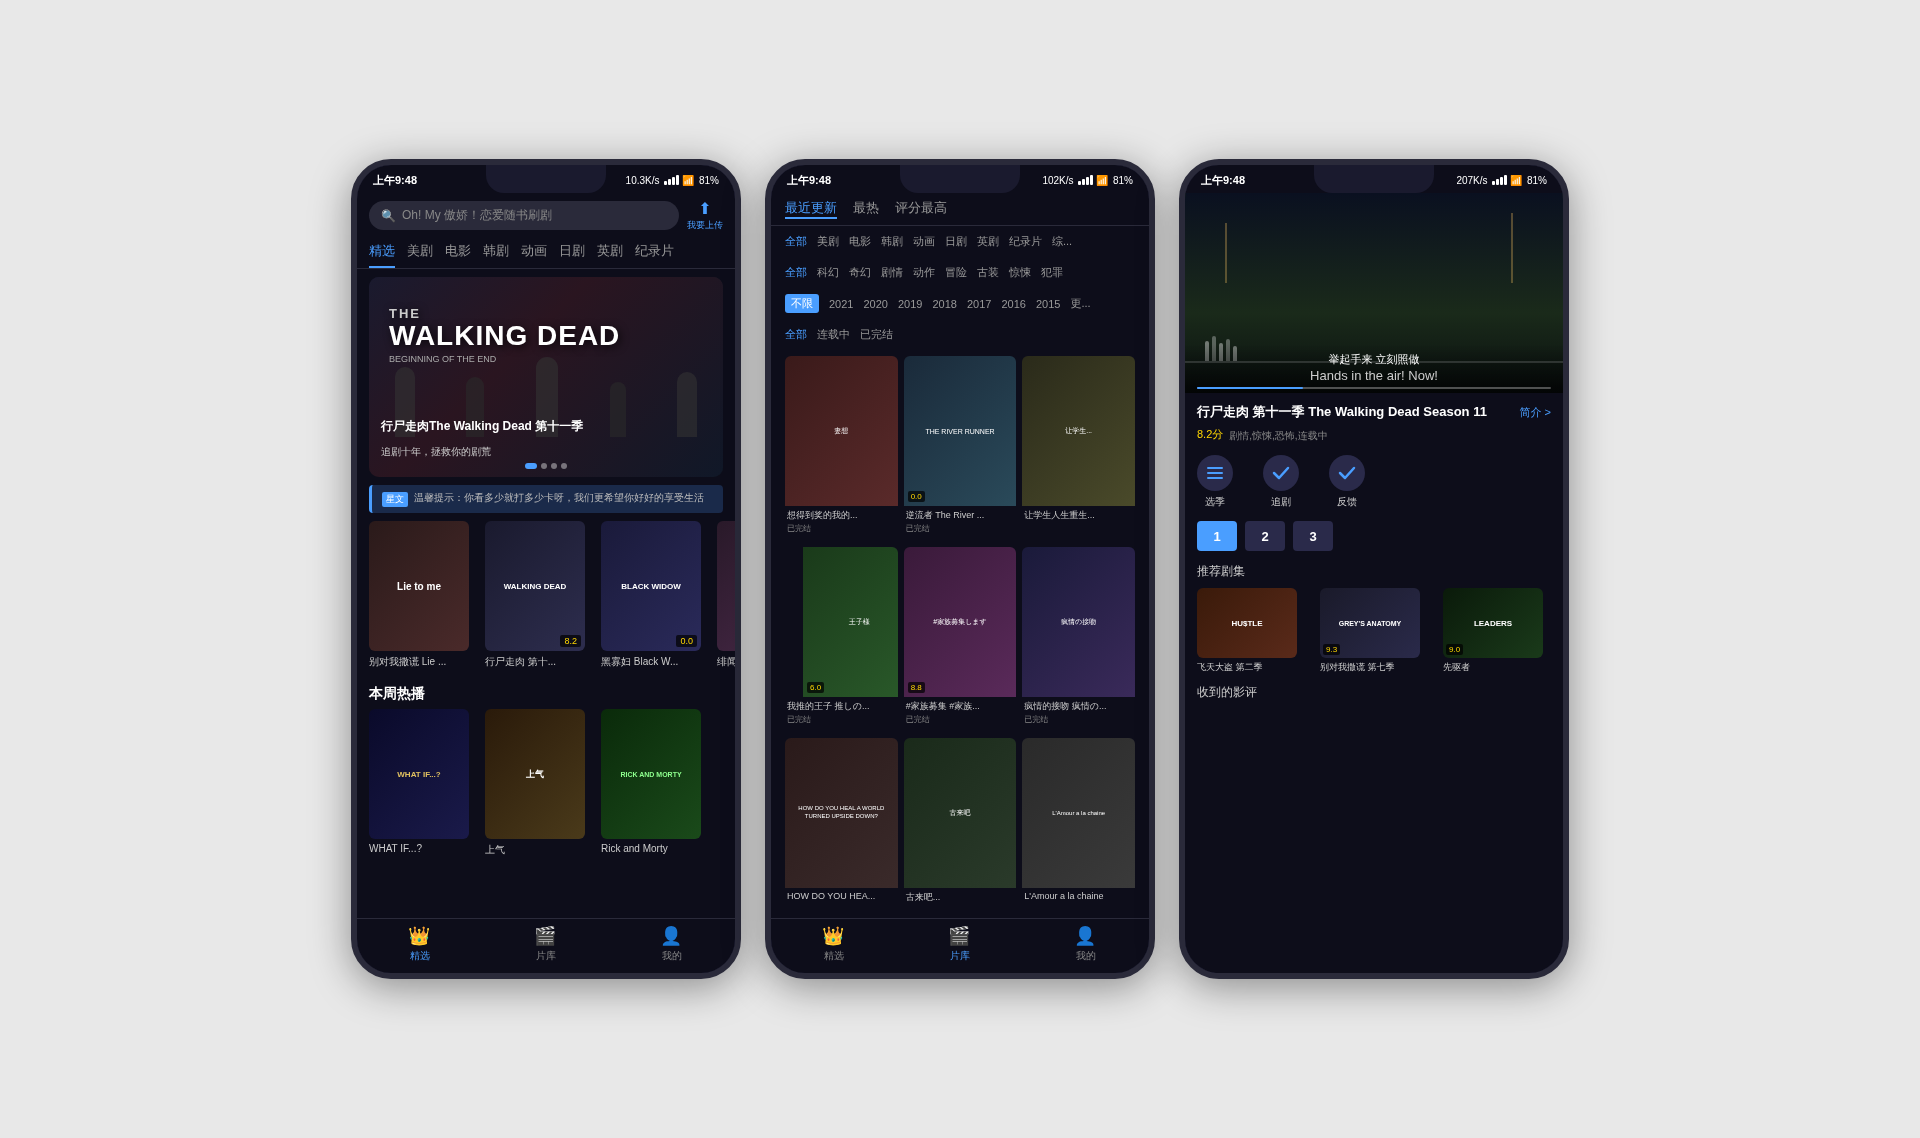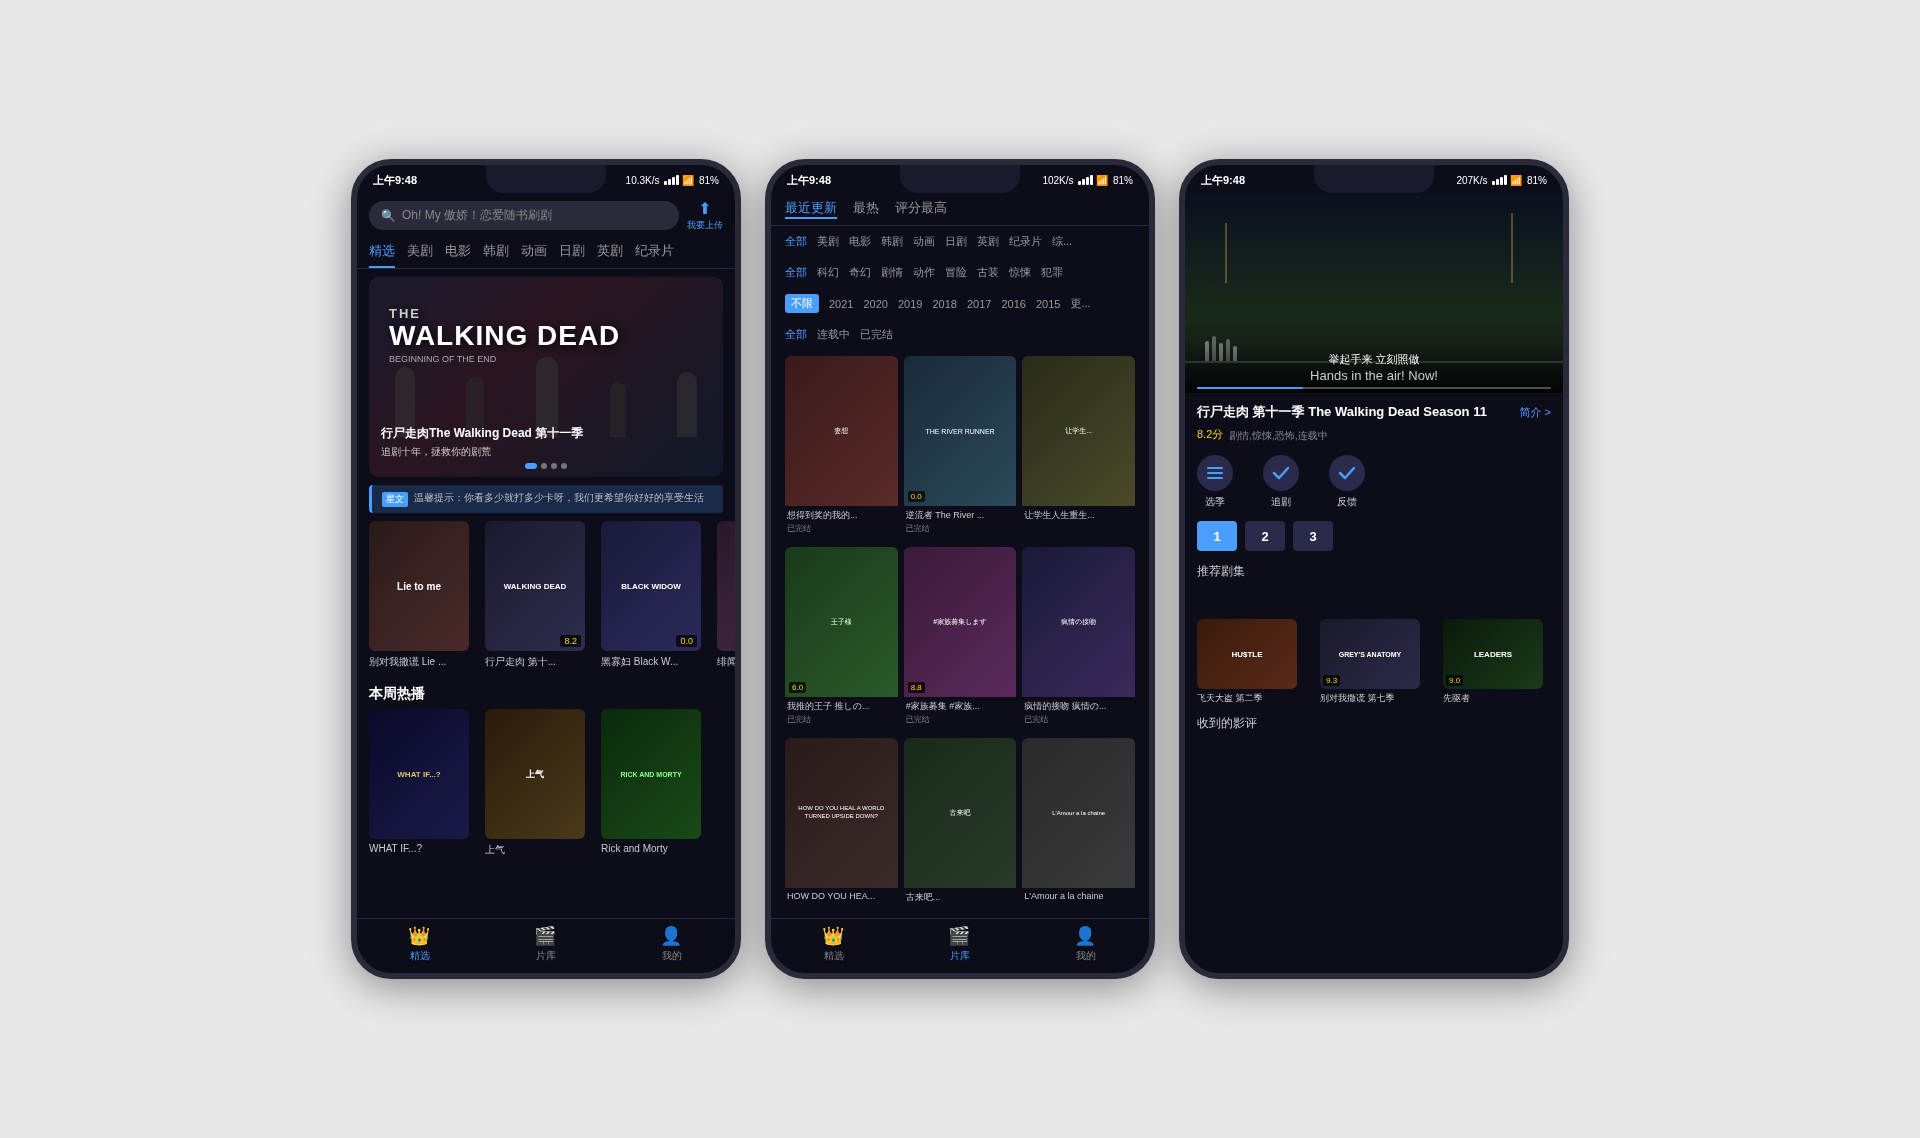--- a/index.html
+++ b/index.html
@@ -165,21 +165,21 @@
       line-height: 1.1;
       text-shadow: 2px 2px 8px rgba(0,0,0,0.8);
     }
     .hero-bottom {
       position: absolute;
       bottom: 8px;
       left: 12px;
       right: 12px;
     }
     .hero-show-title { font-size: 12px; color: #fff; font-weight: 600; }
-    .hero-show-desc { font-size: 10px; color: #ccc; margin-top: 3px; }
+    .hero-show-desc { font-size: 10px; color: #ccc; margin-top: 10px; }
     .hero-dots {
       display: flex;
       justify-content: center;
       gap: 4px;
       margin-top: 4px;
     }
     .hero-dot {
       width: 6px; height: 6px;
       border-radius: 50%;
       background: rgba(255,255,255,0.4);
@@ -452,21 +452,21 @@
     .ep-num.active { background: #4a9eff; }
 
     .recommend-title { font-size: 12px; color: #ccc; margin-bottom: 8px; }
     .recommend-scroll {
       display: flex;
       gap: 8px;
       overflow-x: auto;
       scrollbar-width: none;
     }
     .recommend-scroll::-webkit-scrollbar { display: none; }
-    .recommend-card { flex-shrink: 0; width: 115px; margin-top: 31px; }
+    .recommend-card { flex-shrink: 0; width: 115px; }
     .recommend-thumb {
       width: 100px; height: 70px;
       border-radius: 6px;
       overflow: hidden;
       position: relative;
     }
     .recommend-thumb-inner {
       width: 100%; height: 100%;
       display: flex;
       align-items: center;
@@ -492,21 +492,21 @@
     .bg-walking-dead { background: linear-gradient(135deg, #1a1a2e, #2d2d4e); }
     .bg-lie-to-me { background: linear-gradient(135deg, #2a1a1a, #4a2a2a); }
     .bg-blackwidow { background: linear-gradient(135deg, #1a1a3a, #2a2a5a); }
     .bg-gossip-girl { background: linear-gradient(135deg, #2a1a2a, #4a2a4a); }
     .bg-whatif { background: linear-gradient(135deg, #0a0a2a, #1a1a4a); }
     .bg-shang { background: linear-gradient(135deg, #2a1a0a, #4a3a1a); }
     .bg-rick { background: linear-gradient(135deg, #0a2a0a, #1a4a1a); }
     .bg-grid1 { background: linear-gradient(135deg, #3a1a1a, #5a2a2a); }
     .bg-grid2 { background: linear-gradient(135deg, #1a2a3a, #2a4a5a); }
     .bg-grid3 { background: linear-gradient(135deg, #2a2a1a, #4a4a2a); }
-    .bg-grid4 { background: linear-gradient(135deg, #1a3a1a, #2a5a2a); }
+    .bg-grid4 { background: linear-gradient(135deg, #1a3a1a, #2a5a2a); margin-left: 18px; }
     .bg-grid5 { background: linear-gradient(135deg, #3a1a3a, #5a2a5a); }
     .bg-grid6 { background: linear-gradient(135deg, #1a1a3a, #3a2a5a); }
     .bg-grid7 { background: linear-gradient(135deg, #2a1a1a, #3a2a2a); }
     .bg-grid8 { background: linear-gradient(135deg, #1a2a1a, #2a3a2a); }
     .bg-grid9 { background: linear-gradient(135deg, #2a2a2a, #3a3a3a); }
     .bg-hustle { background: linear-gradient(135deg, #3a1a0a, #5a2a1a); }
     .bg-grey { background: linear-gradient(135deg, #1a1a2a, #2a2a4a); }
     .bg-leaders { background: linear-gradient(135deg, #0a1a0a, #1a3a1a); }
   </style>
 </head>

